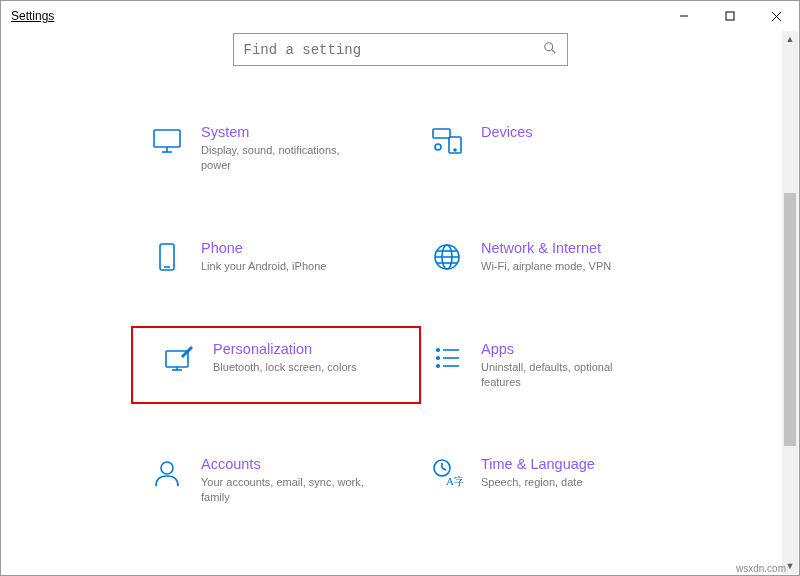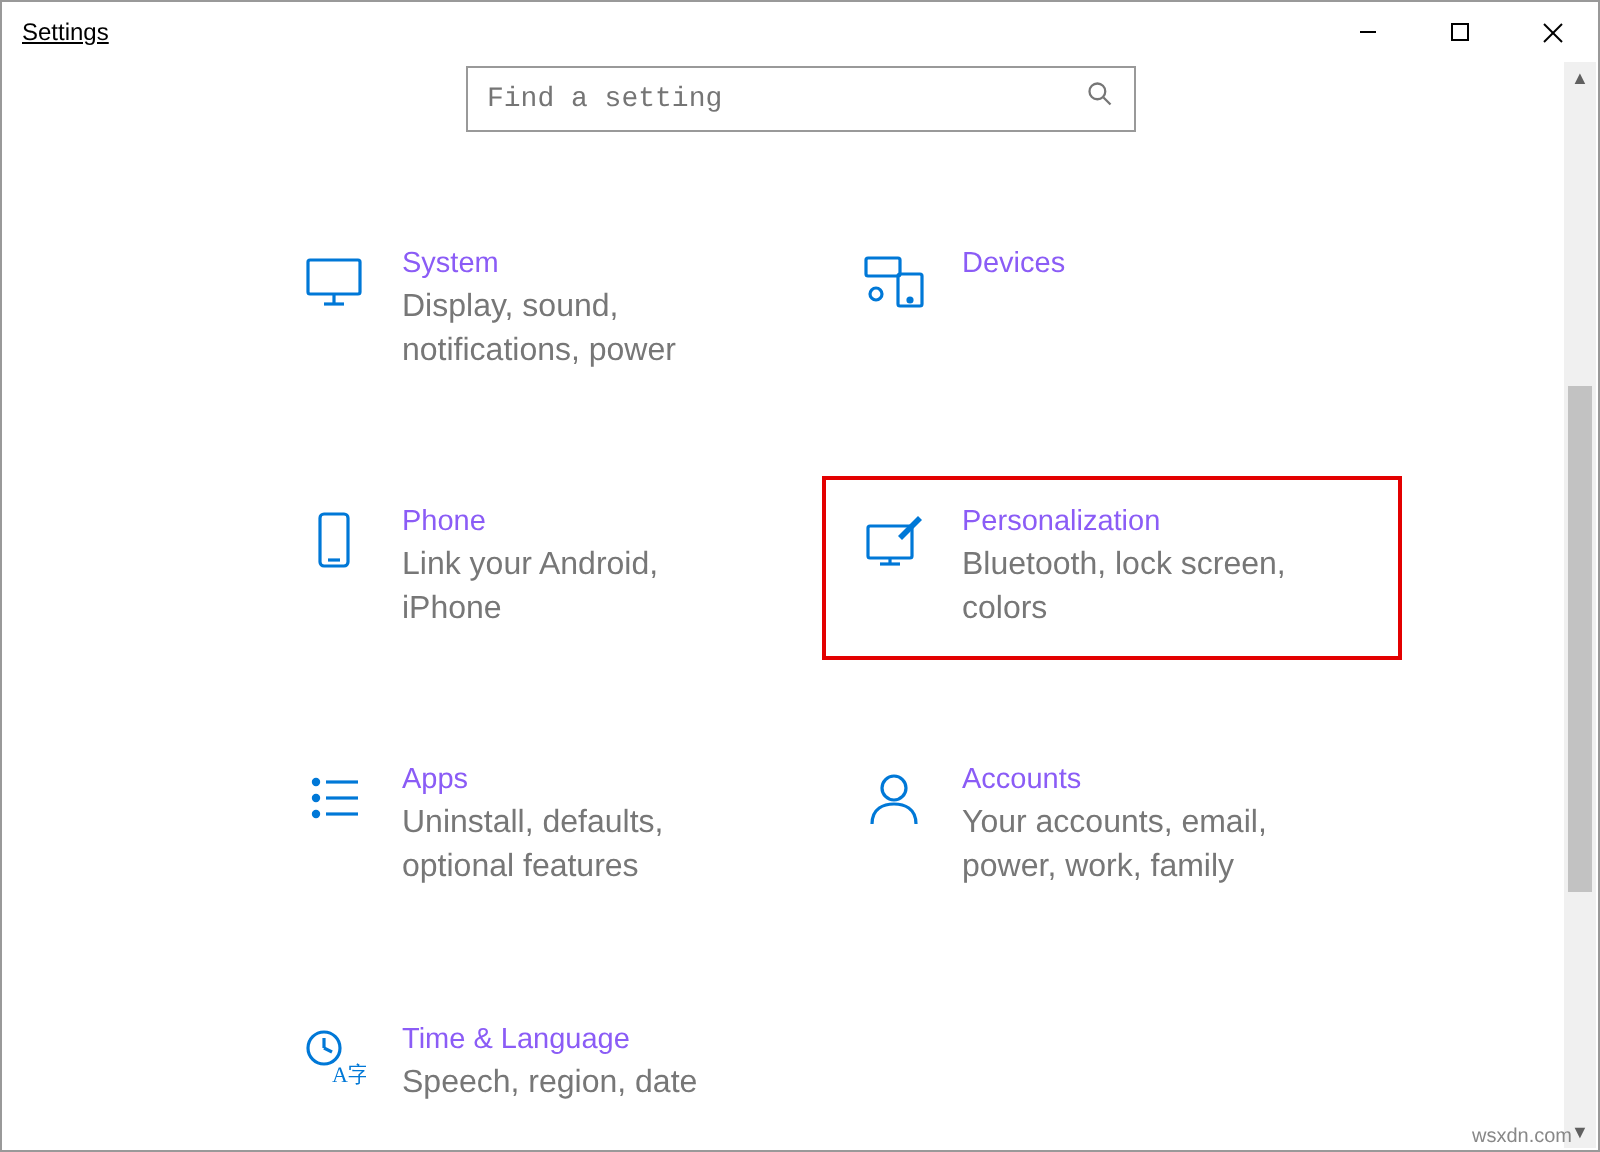--- a/index.html
+++ b/index.html
@@ -43,31 +43,31 @@
       grid-template-columns: 270px 270px;
       column-gap: 10px; row-gap: 55px;
     }
     .tile {
       display: flex; align-items: flex-start;
       gap: 18px; padding: 6px 8px;
       cursor: default;
     }
     .tile.highlight {
       border: 2.5px solid #e30000;
-      margin: -9px -10px; padding: 13px 16px;
+      margin: -9px -10px; padding: 13px 28px;
     }
     .ticon {
       width: 34px; height: 34px; flex: 0 0 34px;
       color: #7f1d1d;
       display: flex; align-items: center; justify-content: flex-end;
     }
     .ticon svg { width: 32px; height: 32px; stroke: #0078d7; fill: none; stroke-width: 1.6; }
     .ttxt { flex: 1; }
     .ttitle { font-size: 14.5px; color: #8b5cf6; margin-bottom: 3px; }
-    .tdesc { font-size: 16px; color: #777; max-width: 165px; line-height: 1.35;}
+    .tdesc { font-size: 11px; color: #777; max-width: 165px; line-height: 1.35;}
     .scrollbar {
       position: absolute; right: 1px; top: 30px; bottom: 1px; width: 16px;
       background: #f0f0f0;
     }
     .scrollbar .arrow {
       height: 16px; display:flex; align-items:center; justify-content:center;
       color:#606060; font-size:9px;
     }
     .scrollbar .thumb {
       position: absolute; left: 2px; width: 12px;
@@ -150,20 +150,35 @@
           <rect x="9" y="3" width="14" height="26" rx="2"></rect>
           <line x1="13" y1="26" x2="19" y2="26"></line>
         </svg>
     </div>
     <div class="ttxt">
       <div class="ttitle">Phone</div>
       <div class="tdesc">Link your Android, iPhone</div>
     </div>
   </div>
 
+  <div class="tile">
+    <div class="ticon">
+      <svg viewBox="0 0 32 32">
+          <circle cx="16" cy="16" r="12"></circle>
+          <ellipse cx="16" cy="16" rx="5" ry="12"></ellipse>
+          <line x1="4" y1="16" x2="28" y2="16"></line>
+          <line x1="6" y1="10" x2="26" y2="10"></line>
+          <line x1="6" y1="22" x2="26" y2="22"></line>
+        </svg>
+    </div>
+    <div class="ttxt">
+      <div class="ttitle">Network &amp; Internet</div>
+      <div class="tdesc">Wi-Fi, airplane mode, VPN</div>
+    </div>
+  </div>
 
   <div class="tile highlight">
     <div class="ticon">
       <svg viewBox="0 0 32 32">
           <rect x="3" y="9" width="22" height="16" rx="1"></rect>
           <line x1="9" y1="28" x2="19" y2="28"></line>
           <line x1="14" y1="25" x2="14" y2="28"></line>
           <path d="M18 14 L28 4 L30 6 L20 16 Z" fill="#0078d7" stroke="none"></path>
         </svg>
     </div>
@@ -192,21 +207,21 @@
 
   <div class="tile">
     <div class="ticon">
       <svg viewBox="0 0 32 32">
           <circle cx="16" cy="11" r="6"></circle>
           <path d="M5 29 C5 21 11 19 16 19 C21 19 27 21 27 29"></path>
         </svg>
     </div>
     <div class="ttxt">
       <div class="ttitle">Accounts</div>
-      <div class="tdesc">Your accounts, email, power, work, family</div>
+      <div class="tdesc">Your accounts, email, sync, work, family</div>
     </div>
   </div>
 
   <div class="tile">
     <div class="ticon">
       <svg viewBox="0 0 32 32">
           <circle cx="11" cy="11" r="8"></circle>
           <line x1="11" y1="6" x2="11" y2="11"></line>
           <line x1="11" y1="11" x2="15" y2="13"></line>
           <text x="15" y="28" font-size="11" fill="#0078d7" stroke="none" font-family="Segoe UI">A字</text>

